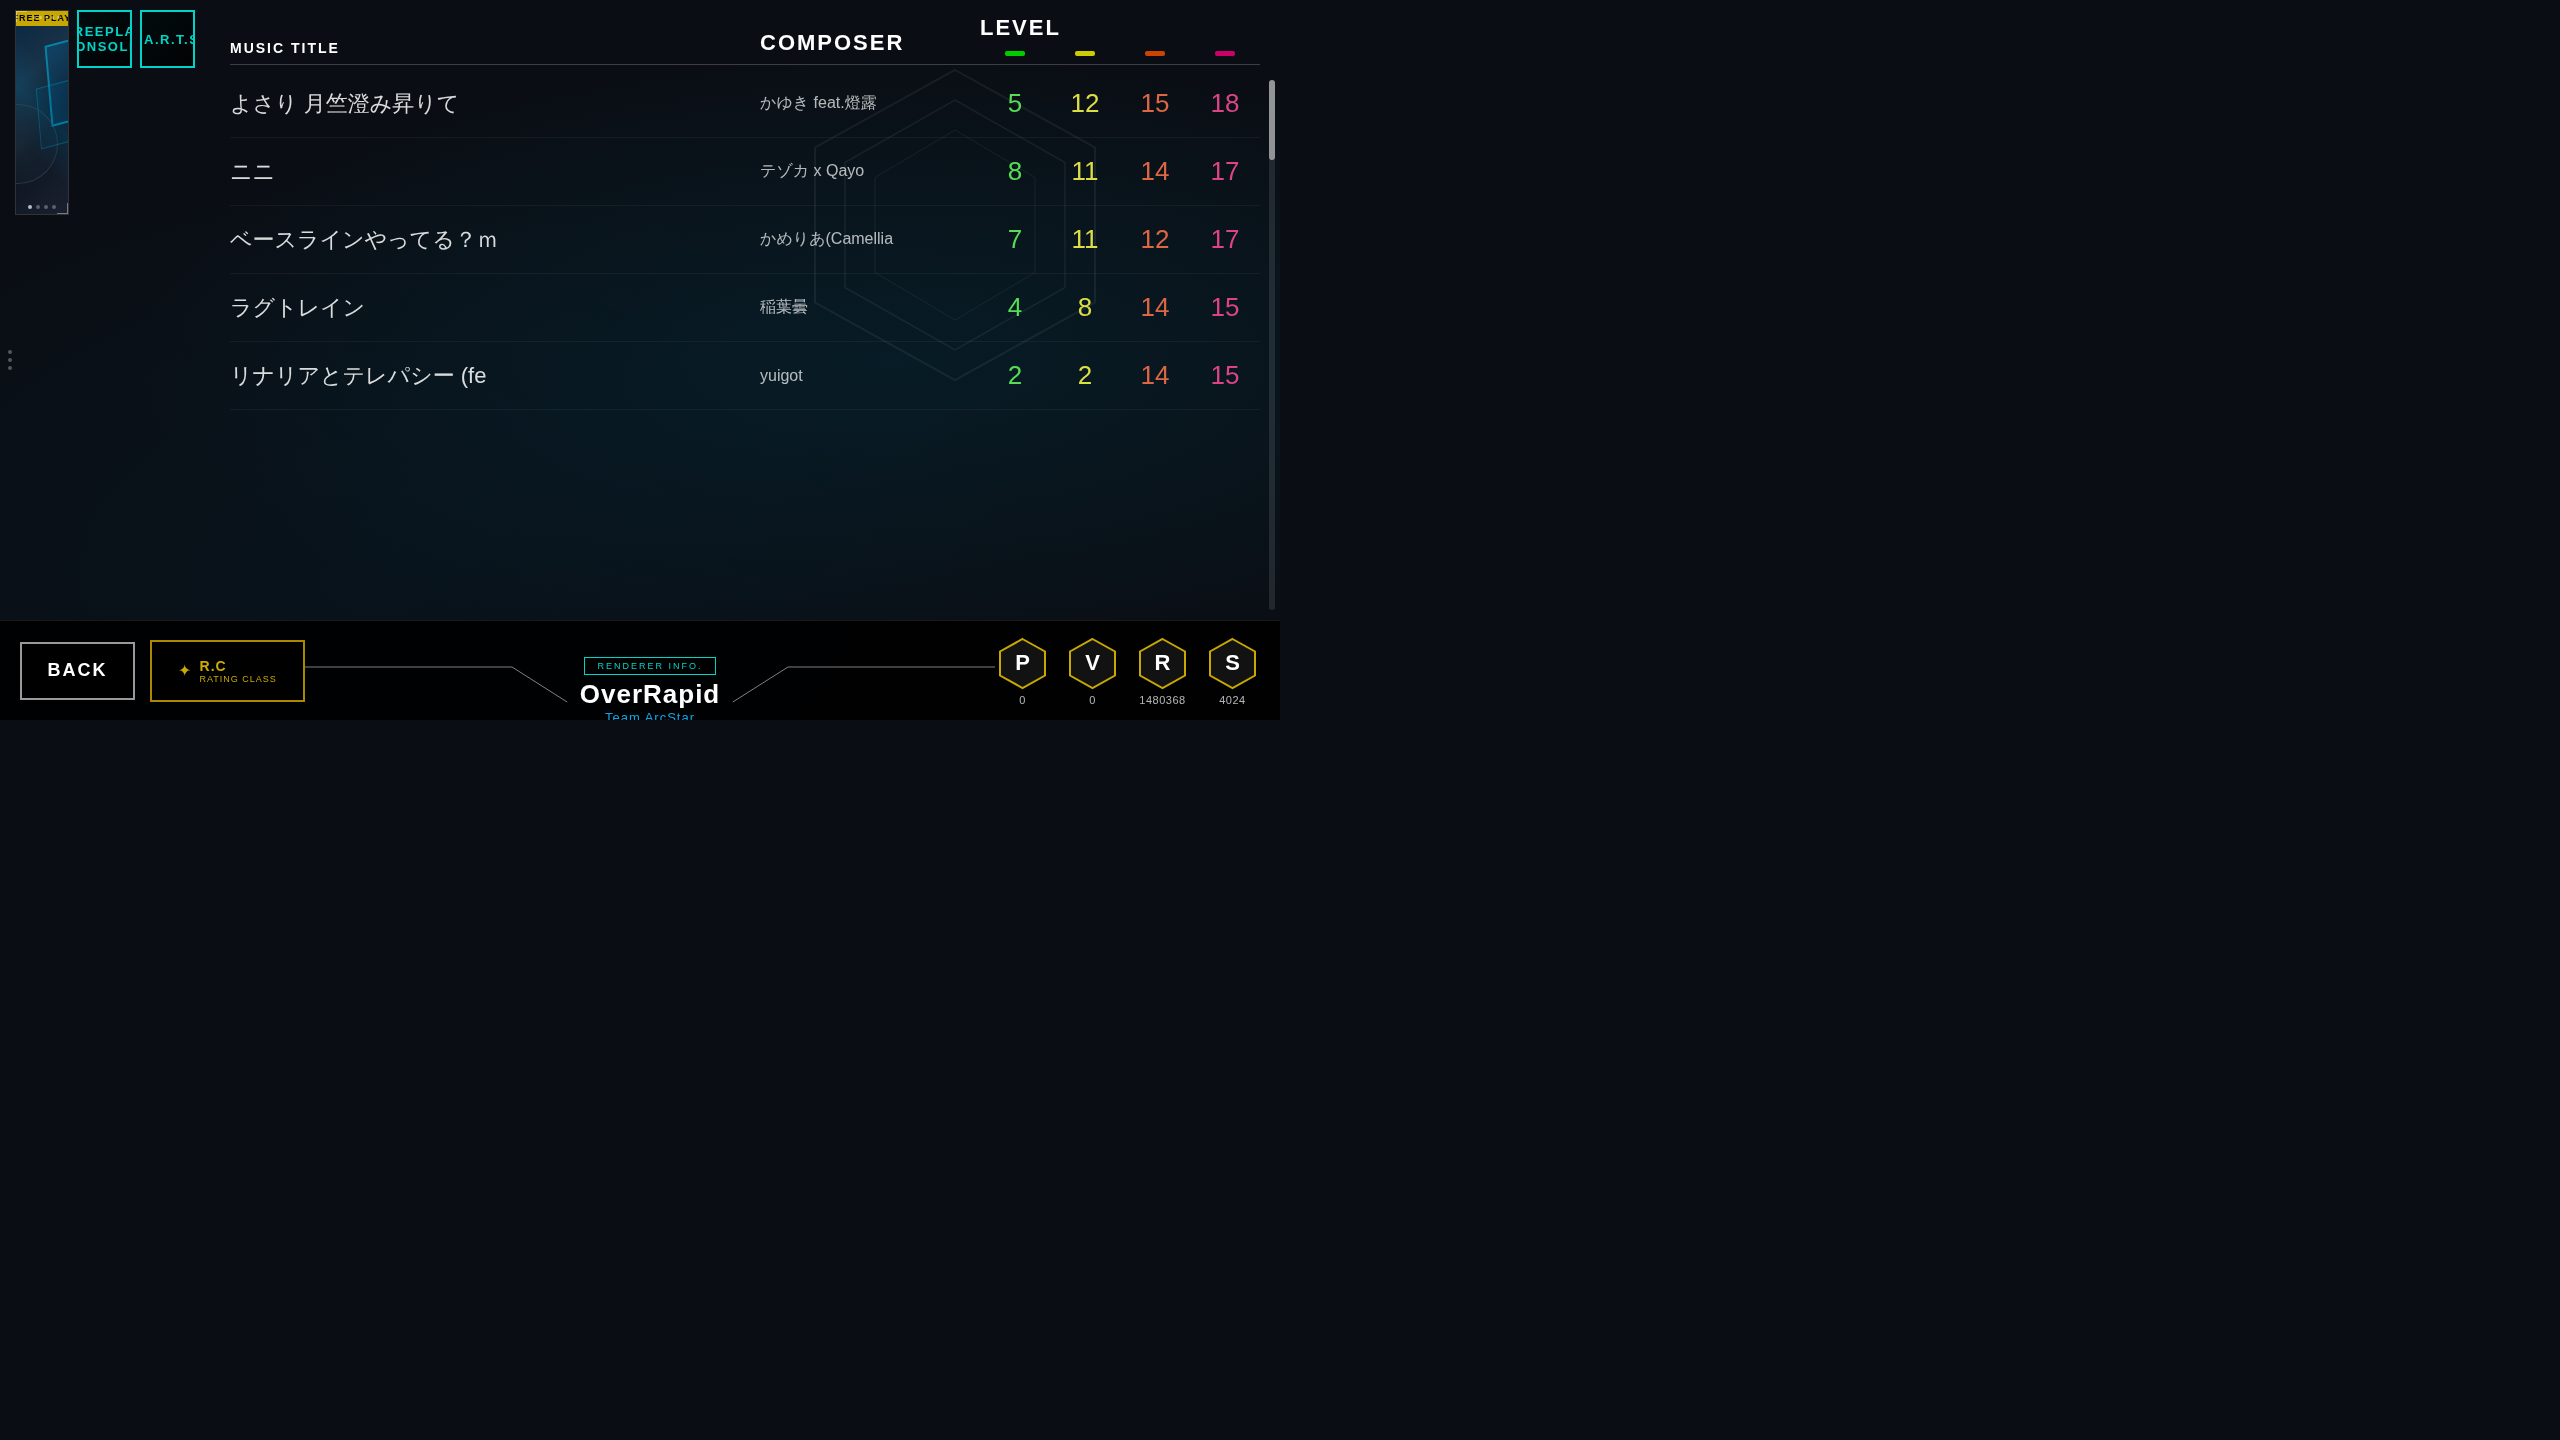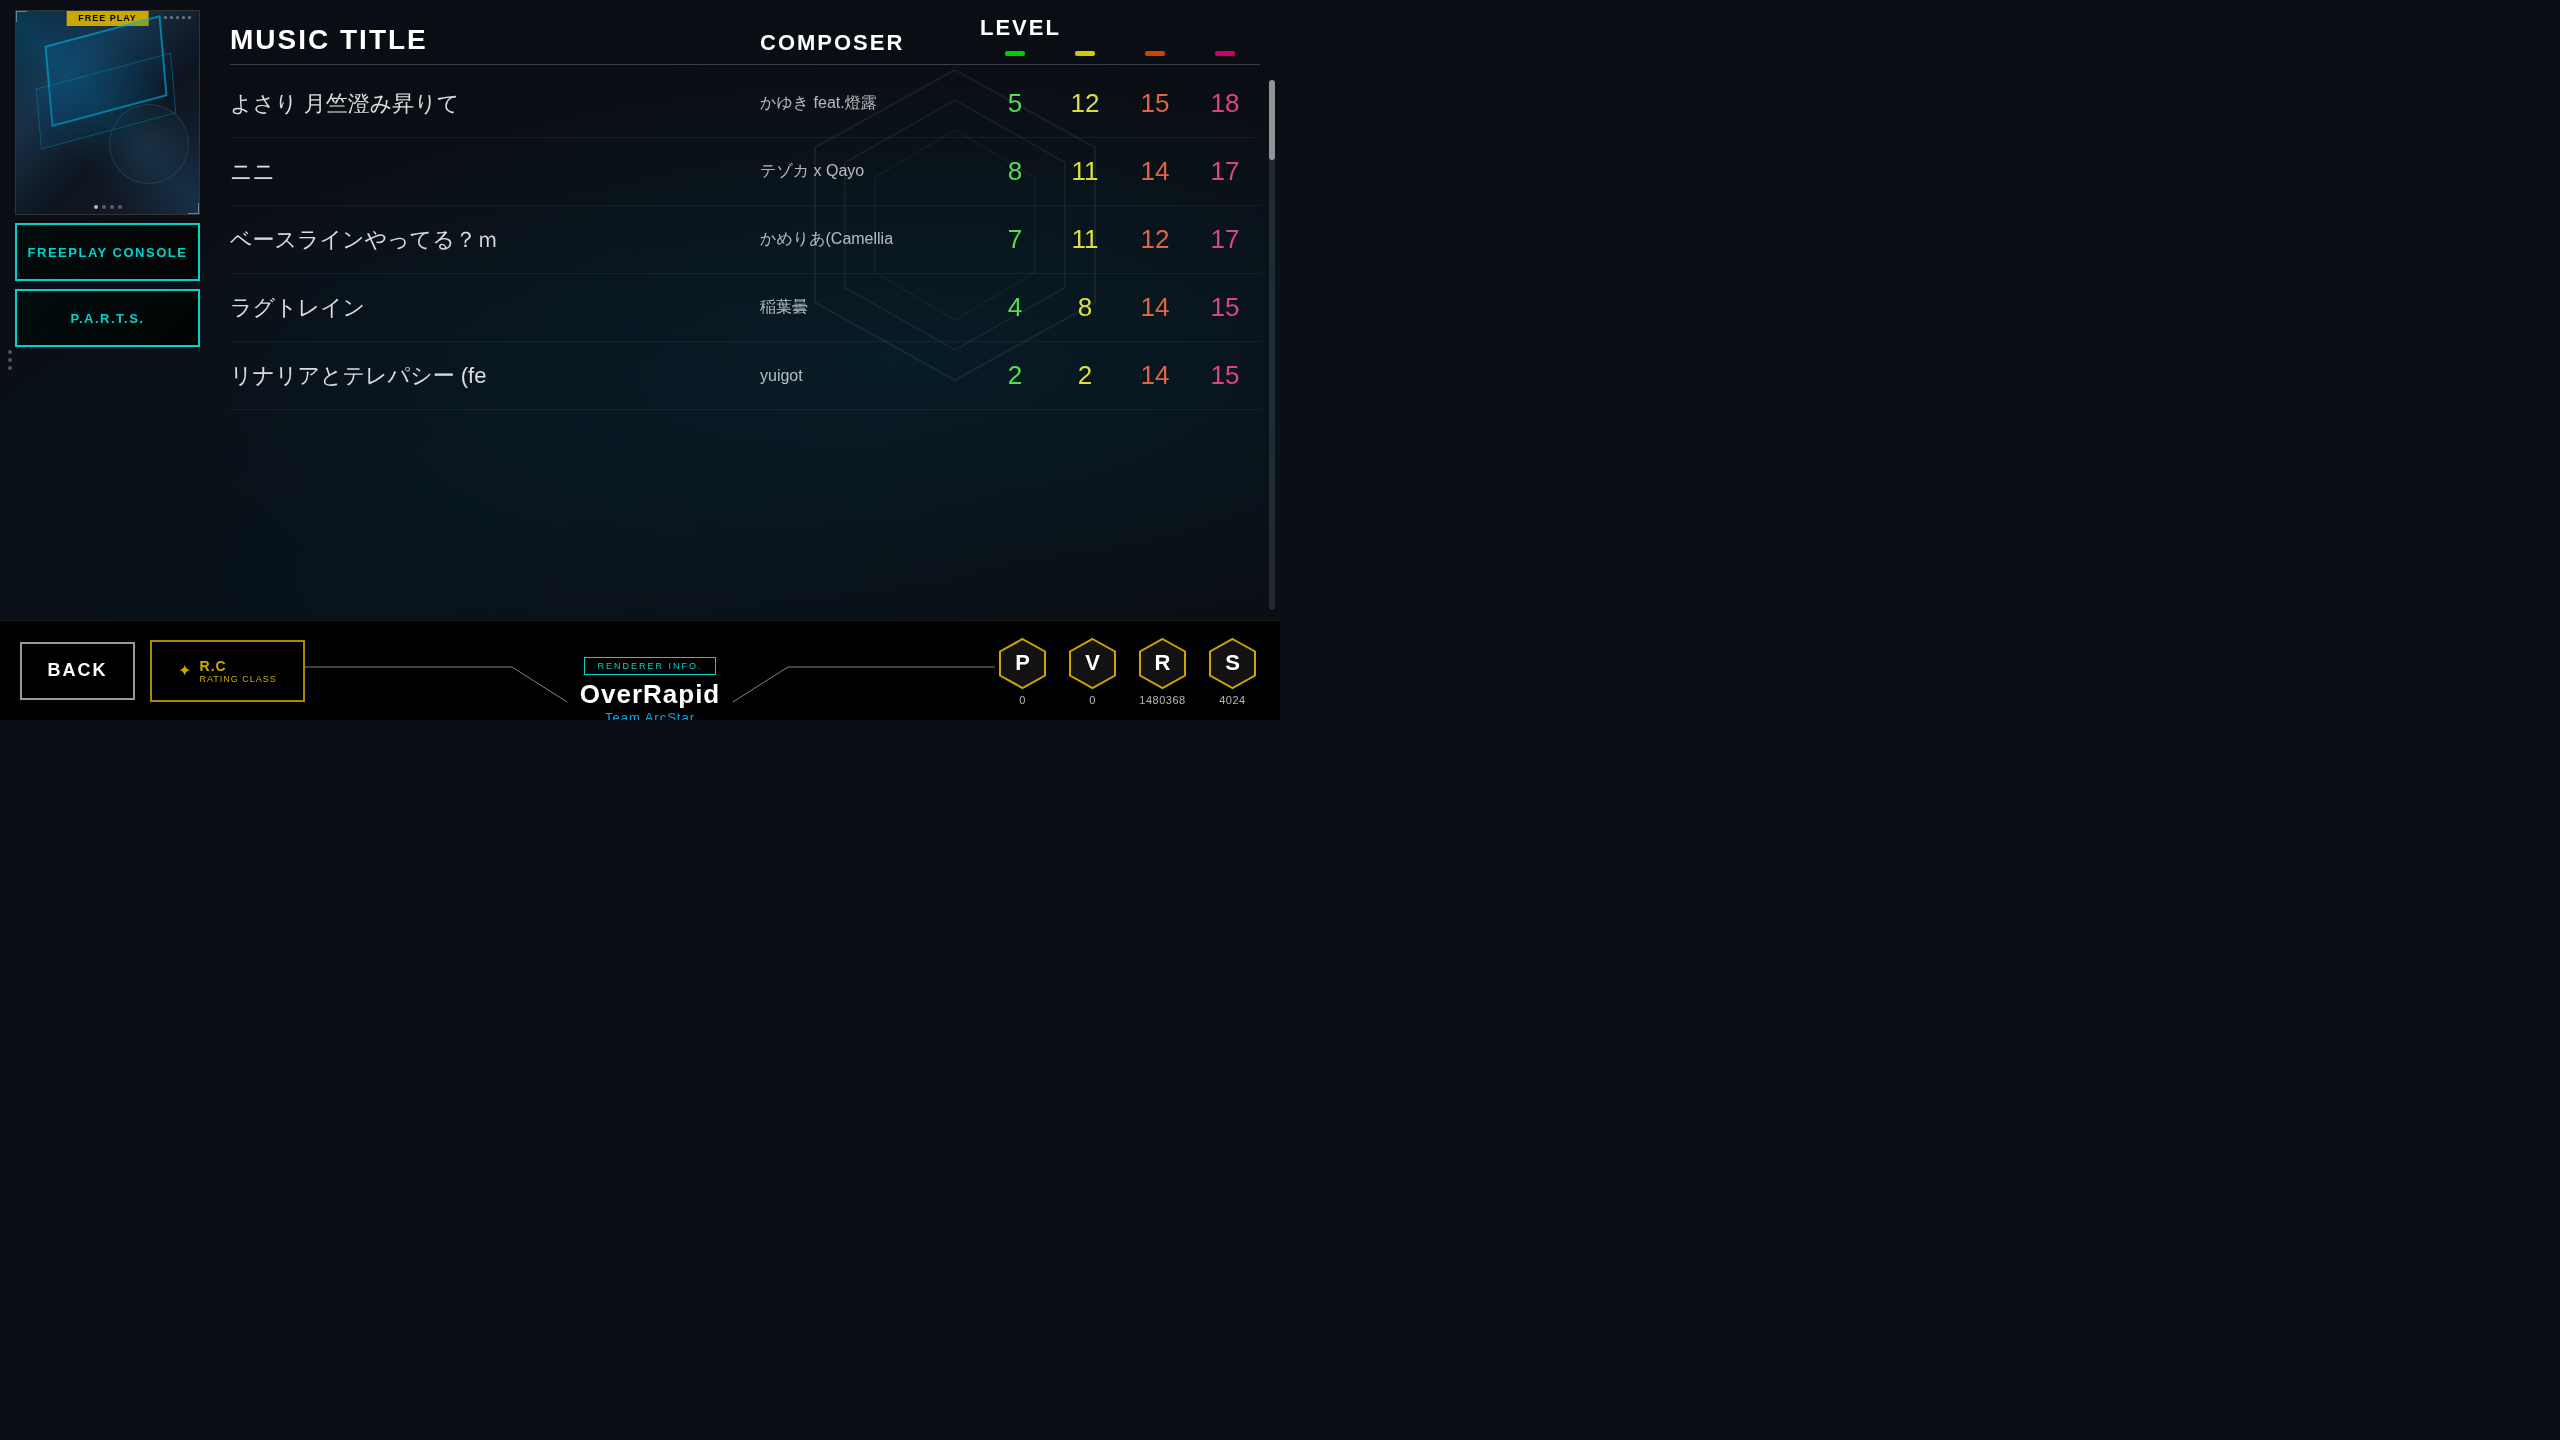--- a/index.html
+++ b/index.html
@@ -31,21 +31,21 @@
       z-index: 1;
       display: flex;
       height: calc(100% - 100px);
     }
 
     
     .left-panel {
       width: 205px;
       flex-shrink: 0;
       display: flex;
-      flex-direction: column;
+      flex-direction: row;
       padding: 10px 10px 10px 15px;
       gap: 8px;
     }
 
     .album-art-container {
       position: relative;
       width: 185px;
       height: 205px;
       border: 1px solid #333;
       background: linear-gradient(135deg, #0d1a2a 0%, #1a2d40 30%, #0d1520 60%, #1a2030 100%);
@@ -203,21 +203,21 @@
     .list-header {
       display: flex;
       align-items: flex-end;
       padding-bottom: 8px;
       border-bottom: 1px solid rgba(255,255,255,0.2);
       margin-bottom: 5px;
     }
 
     .col-music-title {
       flex: 1;
-      font-size: 28px;
+      font-size: 14px;
       font-weight: 900;
       letter-spacing: 2px;
       color: #ffffff;
       text-transform: uppercase;
     }
 
     .col-composer {
       width: 220px;
       font-size: 22px;
       font-weight: 900;

